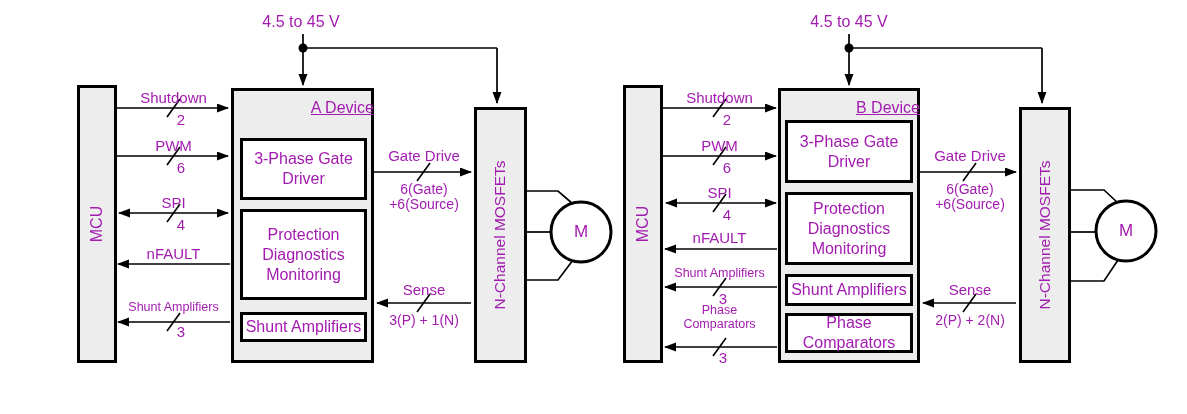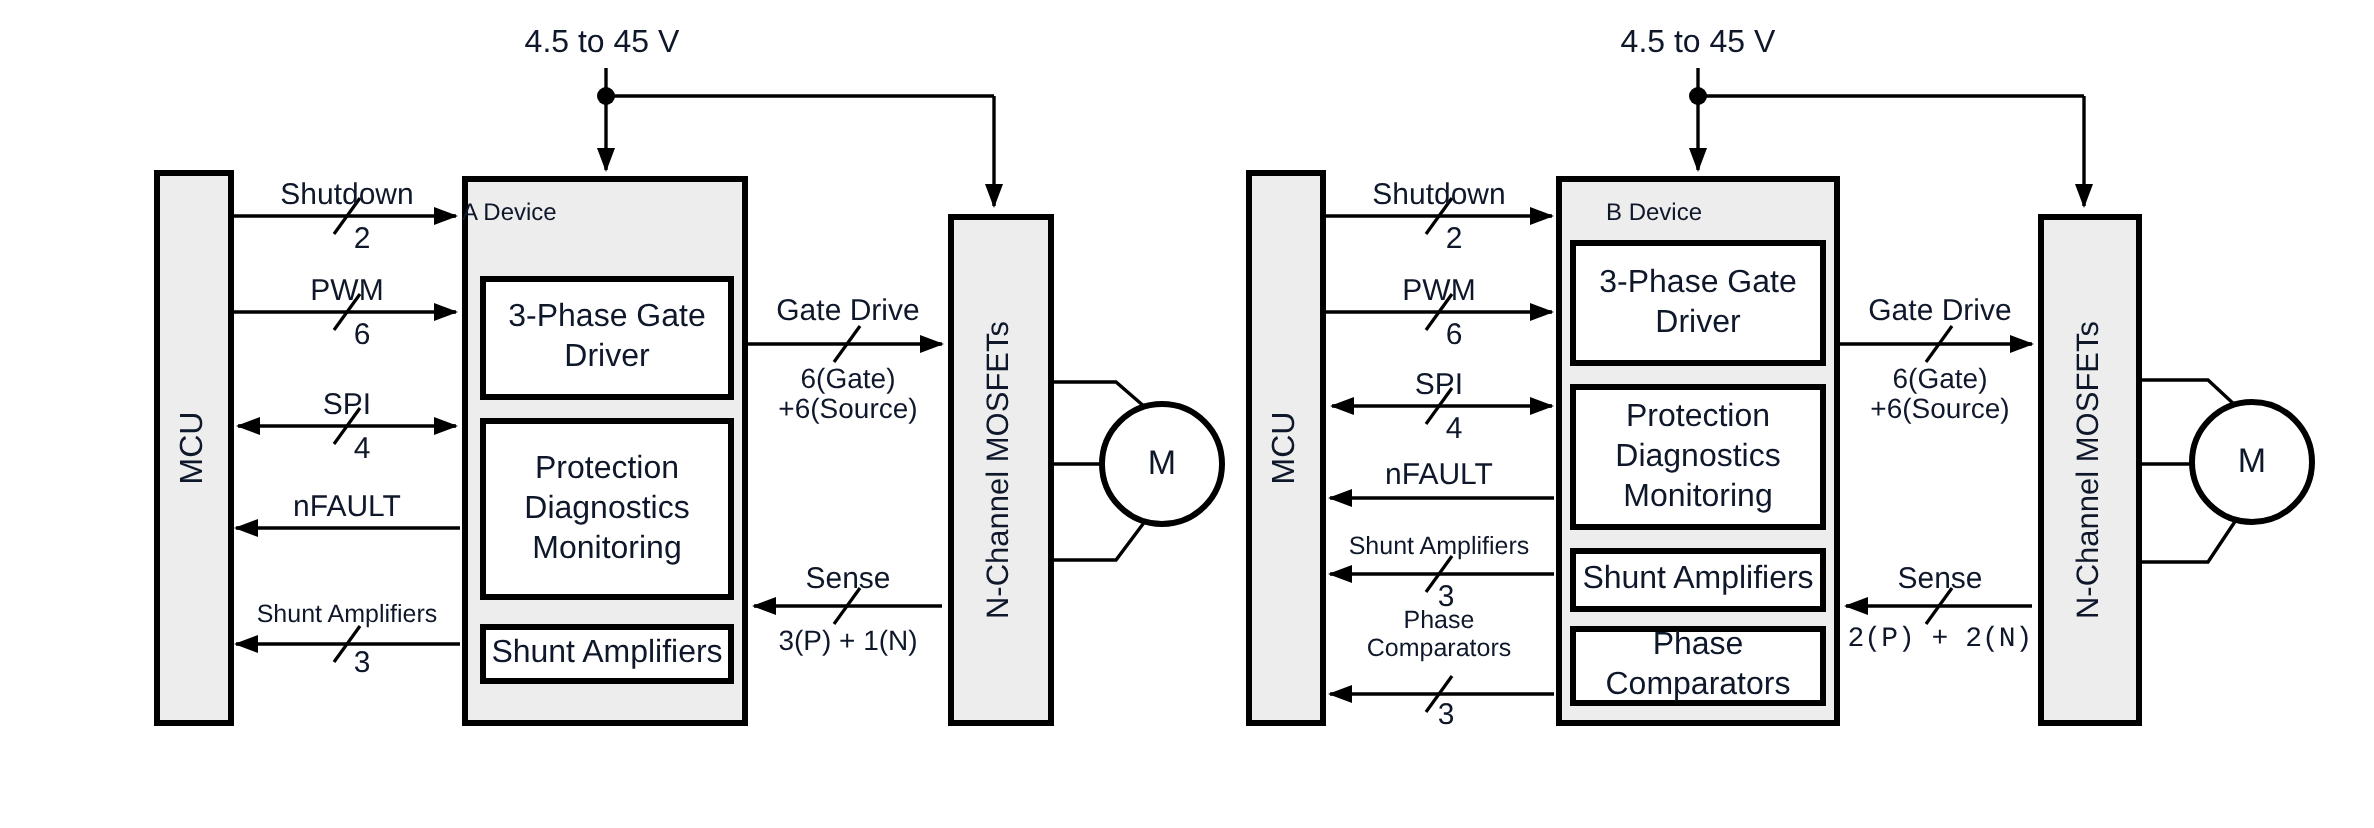--- a/index.html
+++ b/index.html
@@ -1,27 +1,27 @@
 <!DOCTYPE html>
 <html><head>
 <meta charset="utf-8">
 <style>
   html,body{margin:0;padding:0;background:#ffffff;}
   #canvas{position:relative;width:1187px;height:414px;background:#ffffff;overflow:hidden;
-          font-family:"Liberation Sans","DejaVu Sans",sans-serif;color:#0f172a;}
+          font-family:"Liberation Sans","DejaVu Sans",sans-serif;color:#a21caf;}
   #wires{position:absolute;left:0;top:0;width:1187px;height:414px;}
   .box{position:absolute;box-sizing:border-box;border:3px solid #000;background:#ededed;}
   .inner{position:absolute;box-sizing:border-box;border:3px solid #000;background:#ffffff;
          display:flex;align-items:center;justify-content:center;text-align:center;
          font-size:16px;line-height:1.25;padding:0 2px;}
   .lbl{position:absolute;text-align:center;font-size:15px;line-height:1.15;}
   .big{font-size:16px;}
   .sm{font-size:12.5px;}
   .det{font-size:14px;}
-  .title{position:absolute;text-align:left;font-size:12px;}
+  .title{position:absolute;text-align:right;font-size:16px;text-decoration:underline;}
   .rot{position:absolute;transform:translate(-50%,-50%) rotate(-90deg);white-space:nowrap;font-size:16px;}
   .rot.mos{font-size:15.5px;}
   .mlabel{position:absolute;text-align:center;font-size:17px;}
 </style>
 </head>
 <body>
 
 <div id="canvas">
 
   <svg id="wires" xmlns="http://www.w3.org/2000/svg">
@@ -148,37 +148,37 @@
   <div class="lbl" style="left:717px;top:159px;width:20px;">6</div>
   <div class="lbl" style="left:663px;top:184px;width:113px;">SPI</div>
   <div class="lbl" style="left:717px;top:206px;width:20px;">4</div>
   <div class="lbl" style="left:663px;top:229px;width:113px;">nFAULT</div>
   <div class="lbl sm" style="left:663px;top:266px;width:113px;">Shunt Amplifiers</div>
   <div class="lbl" style="left:713px;top:290px;width:20px;">3</div>
   <div class="lbl sm" style="left:672px;top:303px;width:95px;">Phase Comparators</div>
   <div class="lbl" style="left:713px;top:349px;width:20px;">3</div>
 
   <div class="box" style="left:778px;top:88px;width:142px;height:275px;"></div>
-  <div class="title" style="left:778px;top:99px;width:142px;padding-left:25px;">B Device</div>
+  <div class="title" style="left:778px;top:99px;width:142px;">B Device</div>
   <div class="inner" style="left:785px;top:120px;width:128px;height:63px;">
     <span>3-Phase Gate Driver</span>
   </div>
   <div class="inner" style="left:785px;top:192px;width:128px;height:73px;">
     <span>Protection Diagnostics Monitoring</span>
   </div>
   <div class="inner" style="left:785px;top:274px;width:128px;height:32px;">
     <span>Shunt Amplifiers</span>
   </div>
   <div class="inner" style="left:785px;top:313px;width:128px;height:40px;">
     <span>Phase Comparators</span>
   </div>
 
   <div class="lbl" style="left:919px;top:147px;width:102px;">Gate Drive</div>
   <div class="lbl det" style="left:919px;top:181px;width:102px;">6(Gate)</div>
   <div class="lbl det" style="left:919px;top:196px;width:102px;">+6(Source)</div>
   <div class="lbl" style="left:919px;top:281px;width:102px;">Sense</div>
-  <div class="lbl det" style="left:919px;top:312px;width:102px;font-family:Liberation Mono, monospace;">2(P) + 2(N)</div>
+  <div class="lbl det" style="left:919px;top:312px;width:102px;">2(P) + 2(N)</div>
 
   <div class="box" style="left:1019px;top:107px;width:52px;height:256px;"></div>
   <div class="rot mos" style="left:1045px;top:235px;">N-Channel MOSFETs</div>
   <div class="mlabel" style="left:1111px;top:221px;width:30px;">M</div>
 
 </div>
 
 </body></html>

